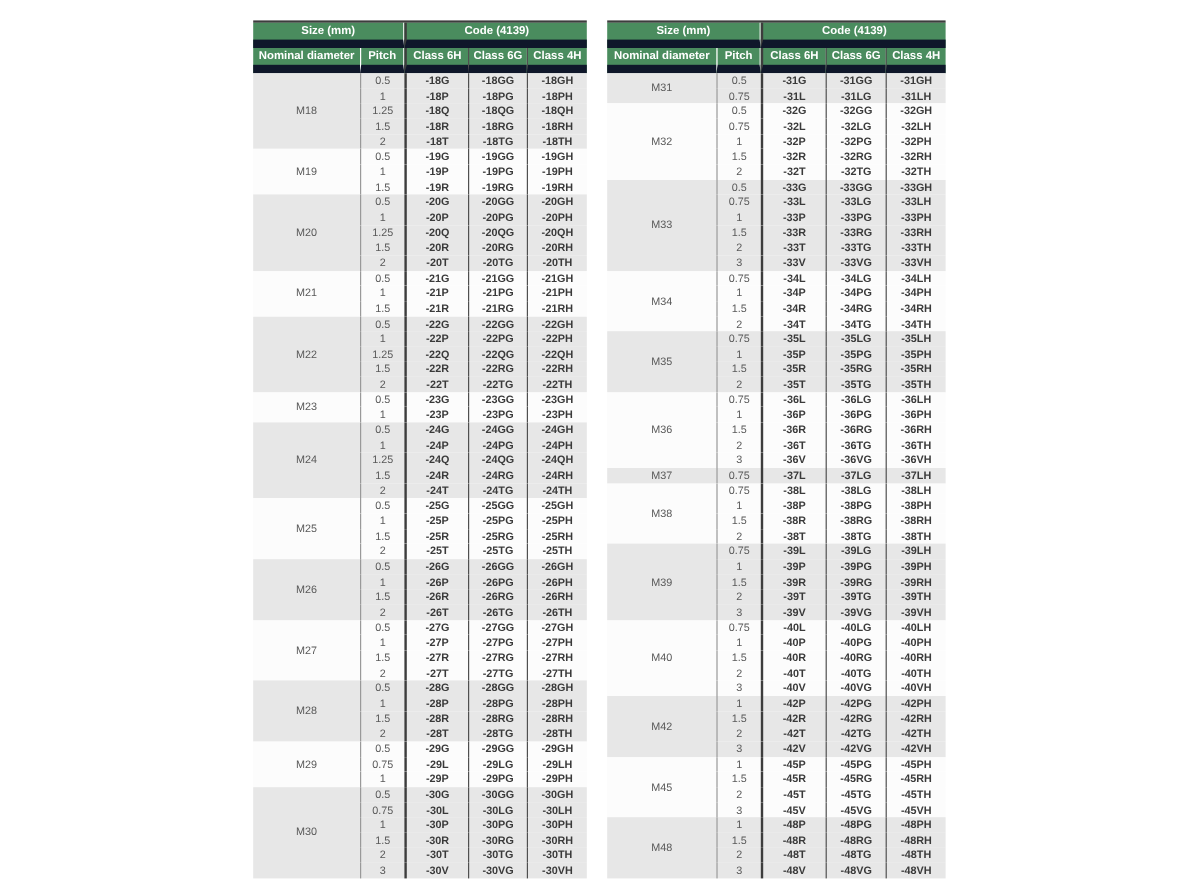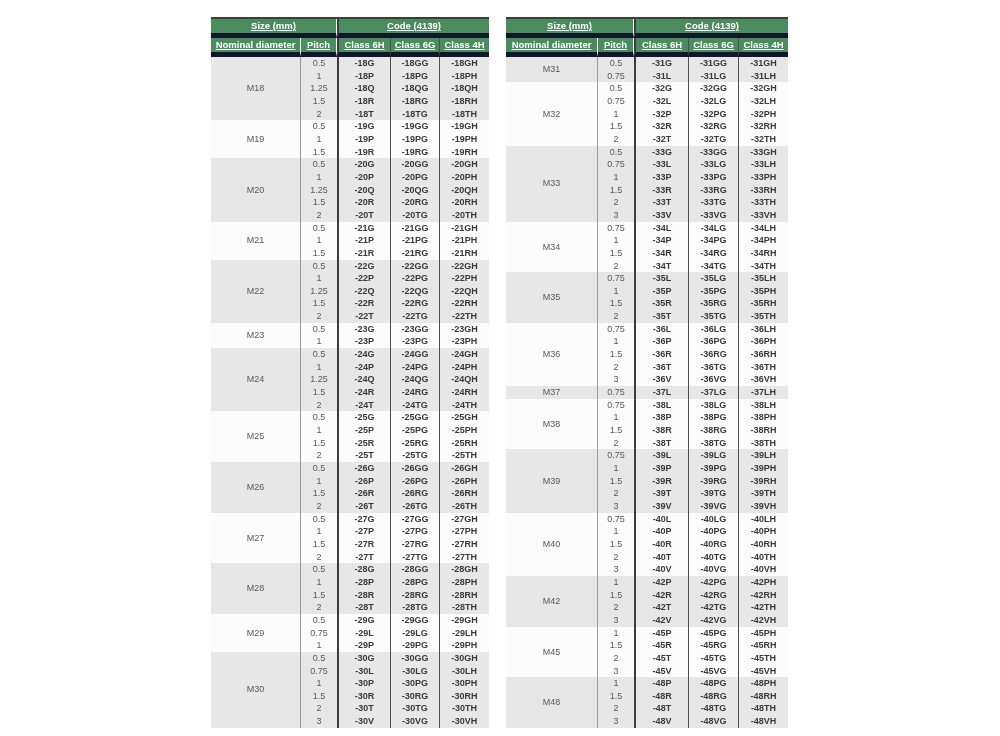--- a/index.html
+++ b/index.html
@@ -11,22 +11,22 @@
   .tbl-wrap.left  { left:211px; width:278px; }
   .tbl-wrap.right { left:506px; width:282px; }
 
   table {
     width:100%; border-collapse:separate; border-spacing:0; table-layout:fixed;
     border-top:2px solid var(--separator-dark,#3d3d3d);
   }
   th {
     background:var(--header-bg,#4a8c5e); color:var(--header-text,#ffffff);
     font-size:9.5px; font-weight:bold; height:14px; line-height:14px;
-    padding:0; text-align:center; border-bottom:5px solid #0f172a;
-    overflow:hidden; white-space:nowrap;text-decoration:underline;
+    padding:0; text-align:center; border-bottom:7px solid #0f172a;
+    overflow:hidden; white-space:nowrap;
   }
   td {
     padding:0; height:12.65px; line-height:12.65px; font-size:9px;
     text-align:center; overflow:hidden; white-space:nowrap;
   }
   td.dia, td.pitch { color:var(--label-text,#595959); font-weight:normal; }
   td.code { color:var(--code-text,#3a3a3a); font-weight:bold; }
 
   
   .vb1 { border-left:1px solid var(--separator-light,#999999); }

